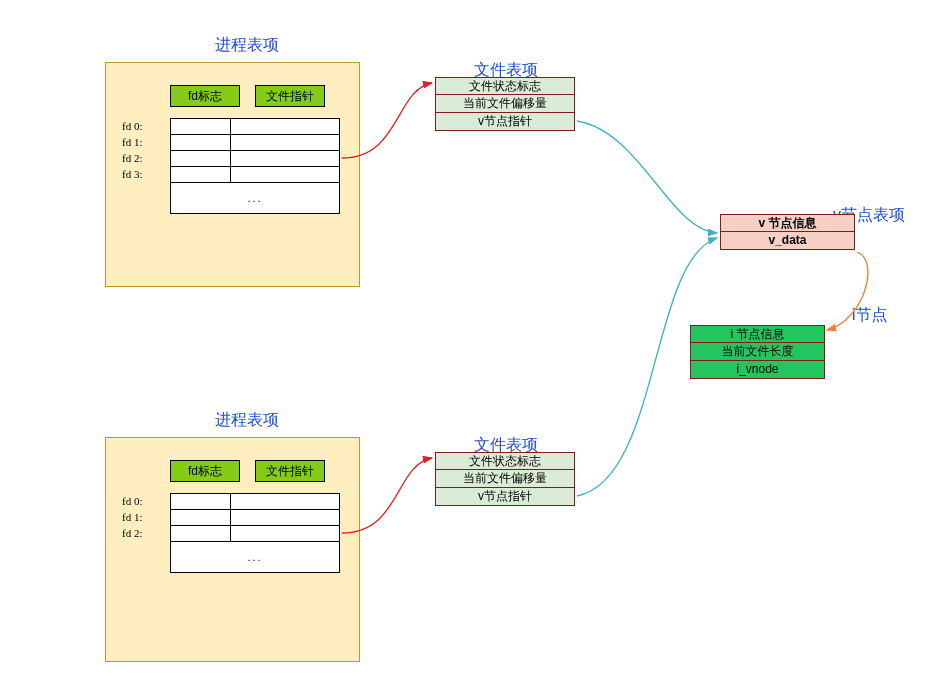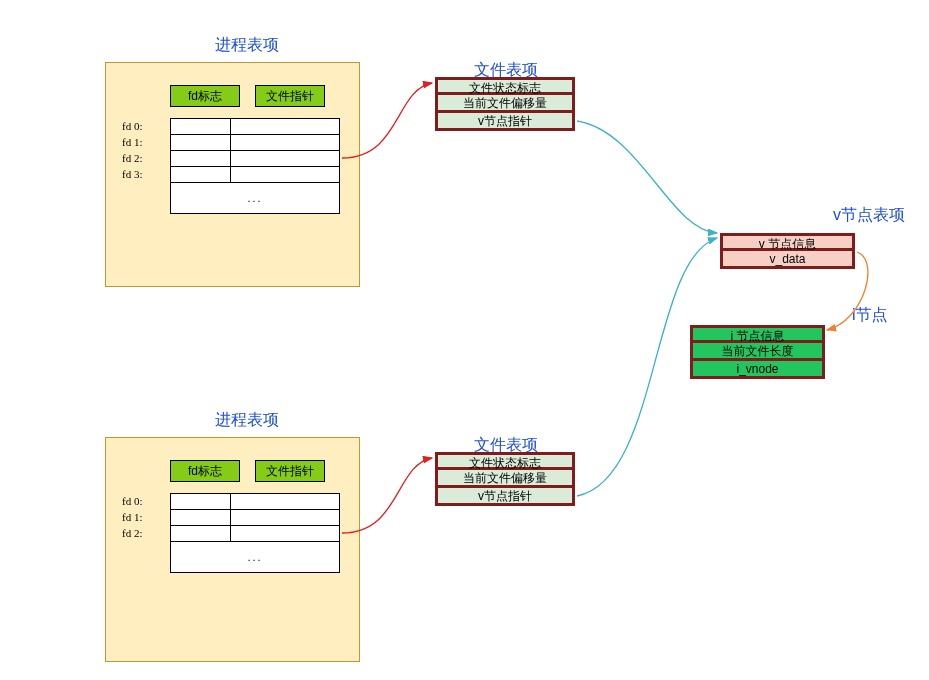--- a/index.html
+++ b/index.html
@@ -48,21 +48,21 @@
     border: 1px solid #000;
     height: 15px;
     padding: 0;
   }
   .ellipsis-cell {
     text-align: center;
     font-size: 11px;
     letter-spacing: 2px;
   }
   .box-row {
-    border: 3px solid #7f1d1d;
+    border: 1px solid #7f1d1d;
     box-sizing: border-box;
     text-align: center;
     line-height: 16px;
     font-size: 12px;
     height: 18px;
   }
   .green-bg { background: #daebd8; }
   .pink-bg  { background: #f6d0c4; }
   .blue-bg  { background: #22c55e; }
   svg.arrows {
@@ -111,21 +111,21 @@
     </table>
 
 <div class="abs title-red" style="left:474px; top:60px;">文件表项</div>
 <div class="abs" style="left:435px; top:77px; width:140px;">
   <div class="box-row green-bg">文件状态标志</div>
   <div class="box-row green-bg" style="border-top:none;">当前文件偏移量</div>
   <div class="box-row green-bg" style="border-top:none;">v节点指针</div>
 </div>
 
 <div class="abs title-red" style="left:833px; top:205px;">v节点表项</div>
-<div class="abs" style="left:720px; top:233px; width:135px;">
+<div class="abs" style="left:720px; top:214px; width:135px;font-weight:bold;">
   <div class="box-row pink-bg">v 节点信息</div>
   <div class="box-row pink-bg" style="border-top:none;">v_data</div>
 </div>
 
 <div class="abs title-red" style="left:852px; top:305px;text-align:center;">i节点</div>
 <div class="abs" style="left:690px; top:325px; width:135px;">
   <div class="box-row blue-bg">i 节点信息</div>
   <div class="box-row blue-bg" style="border-top:none;">当前文件长度</div>
   <div class="box-row blue-bg" style="border-top:none;">i_vnode</div>
 </div>

